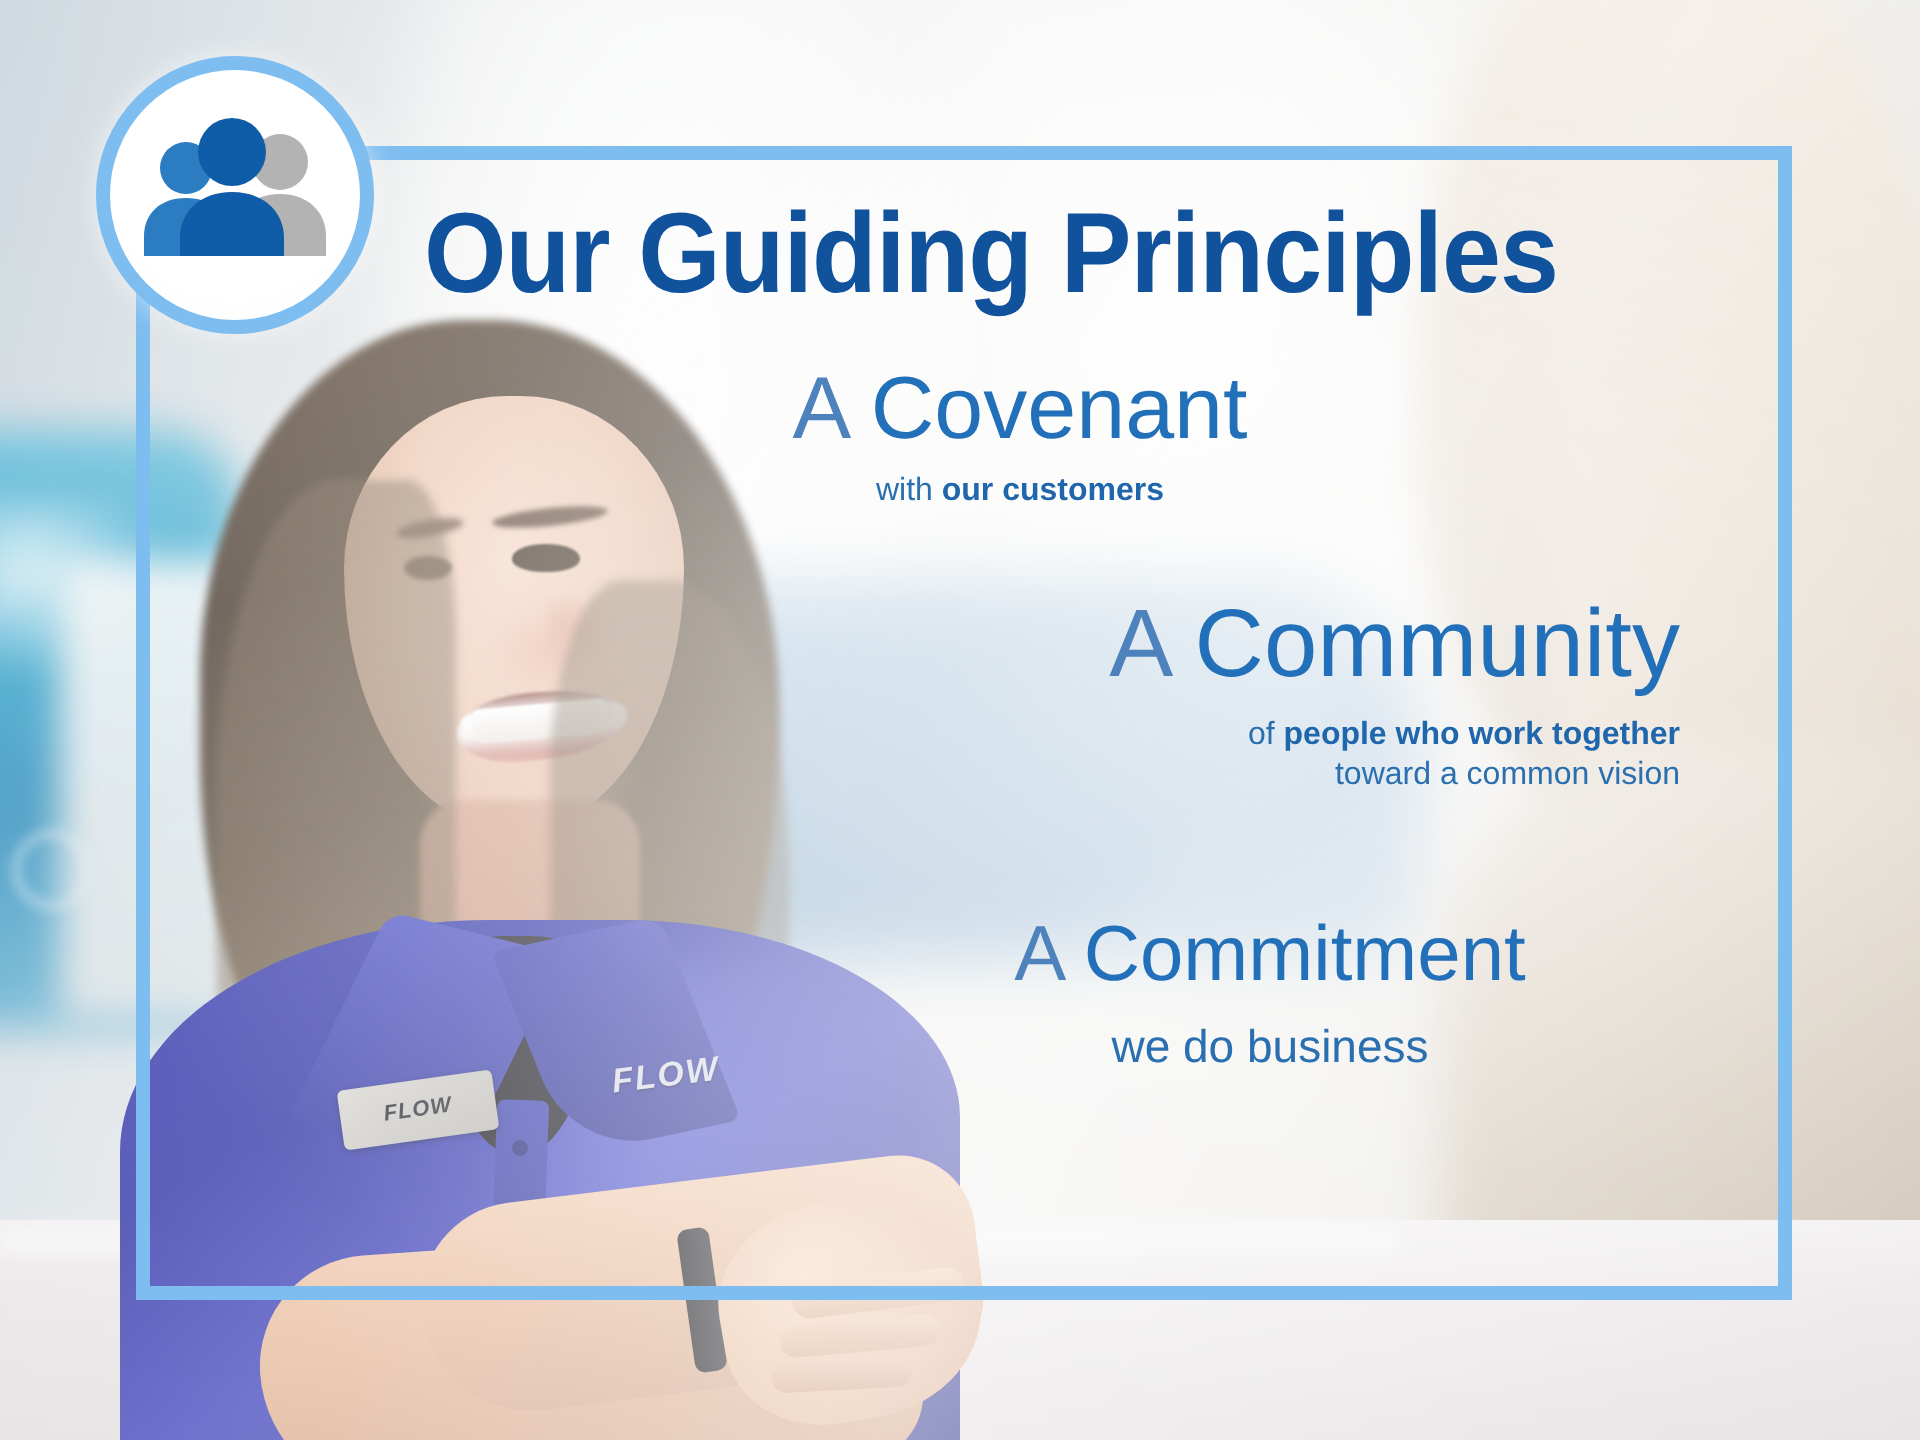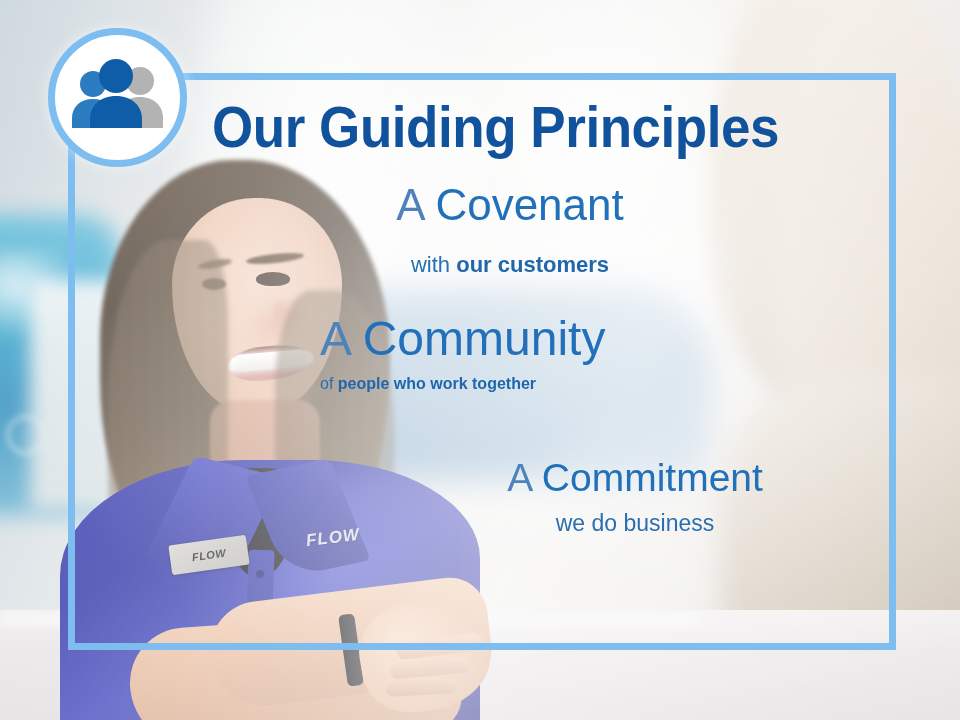--- a/index.html
+++ b/index.html
@@ -299,24 +299,24 @@
   .p-head .art  { font-weight:400; color:#4e82bd; }
   .p-head .word { font-weight:400; color:#2270b9; }
   .p-sub {
     line-height:1.24; color:#2a6fb0; font-weight:400;
   }
   .p-sub b { font-weight:700; color:#1f66ad; }
 
   
   .pr1 { left:280px; top:182px; width:460px; text-align:center; }
   .pr1 .p-head { font-size:44px; }
-  .pr1 .p-sub  { font-size:22px; margin-top:23px; }
-
-  
-  .pr2 { left:320px; top:298px; width:520px; text-align:left;margin-top:16px; }
+  .pr1 .p-sub  { font-size:16px; margin-top:8px; }
+
+  
+  .pr2 { left:320px; top:298px; width:520px; text-align:right; }
   .pr2 .p-head { font-size:48px; }
   .pr2 .p-sub  { font-size:16px; margin-top:10px; }
 
   
   .pr3 { left:400px; top:458px; width:470px; text-align:center; }
   .pr3 .p-head { font-size:39px; }
   .pr3 .p-sub  { font-size:23px; margin-top:10px; }
 </style>
 </head>
 <body>
@@ -419,20 +419,23 @@
 
     <div class="principle pr2">
       <div class="p-head">
         <span class="art">A </span>
         <span class="word">Community</span>
       </div>
       <div class="p-sub">
         <div>
           <span>of </span><b>people who work together</b>
         </div>
+        <div>
+          <span>toward a common vision</span>
+        </div>
       </div>
     </div>
 
     <div class="principle pr3">
       <div class="p-head">
         <span class="art">A </span>
         <span class="word">Commitment</span>
       </div>
       <div class="p-sub">
         <div>

